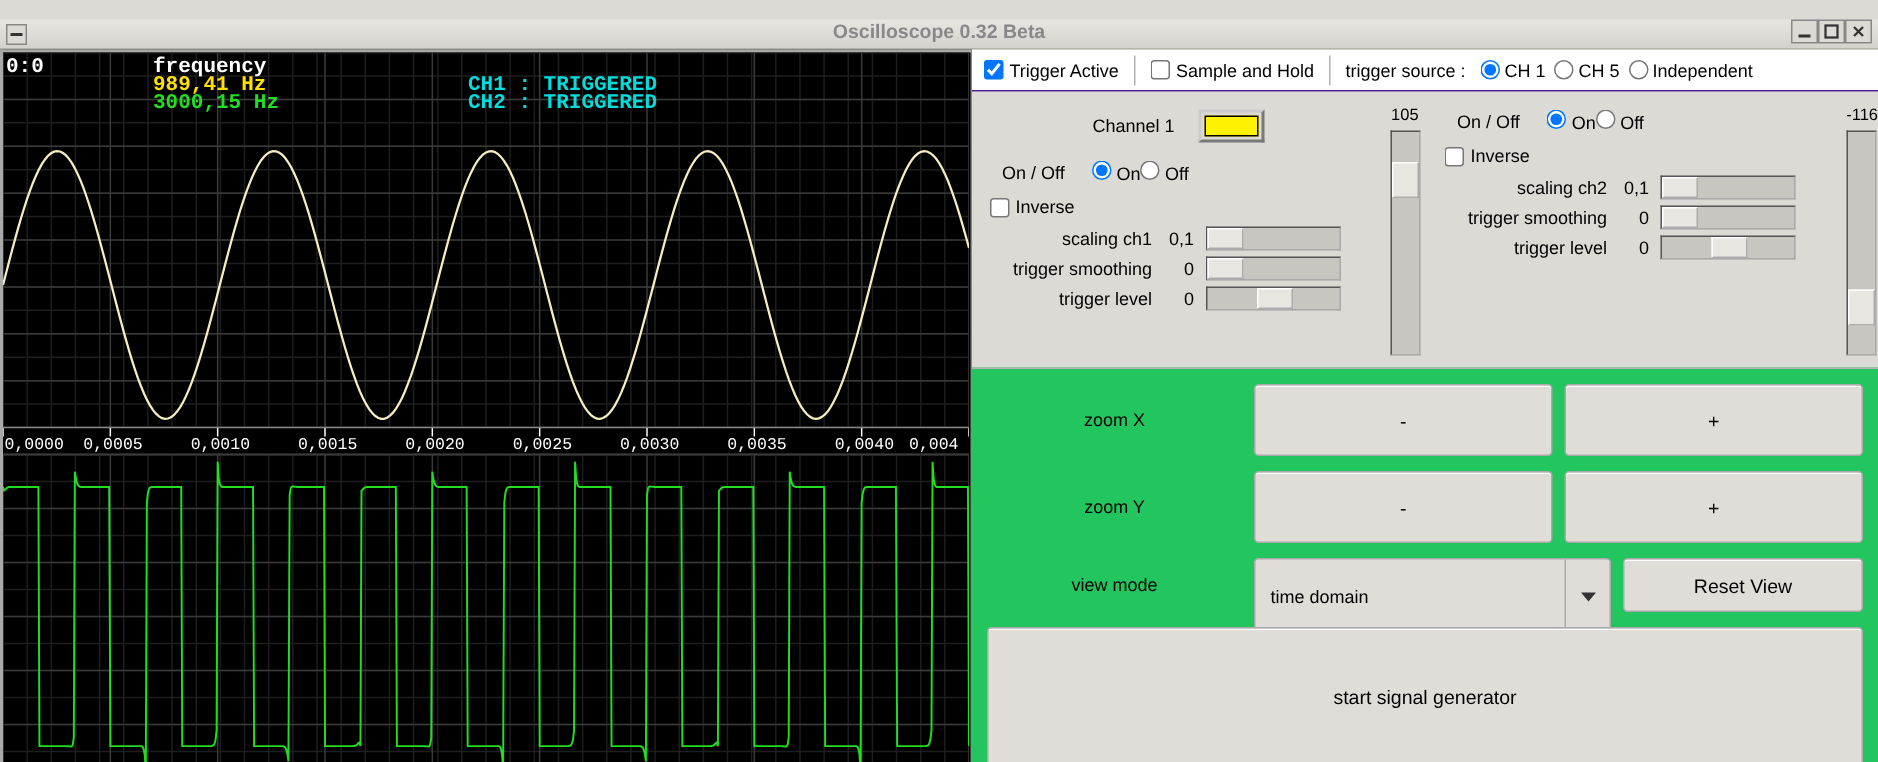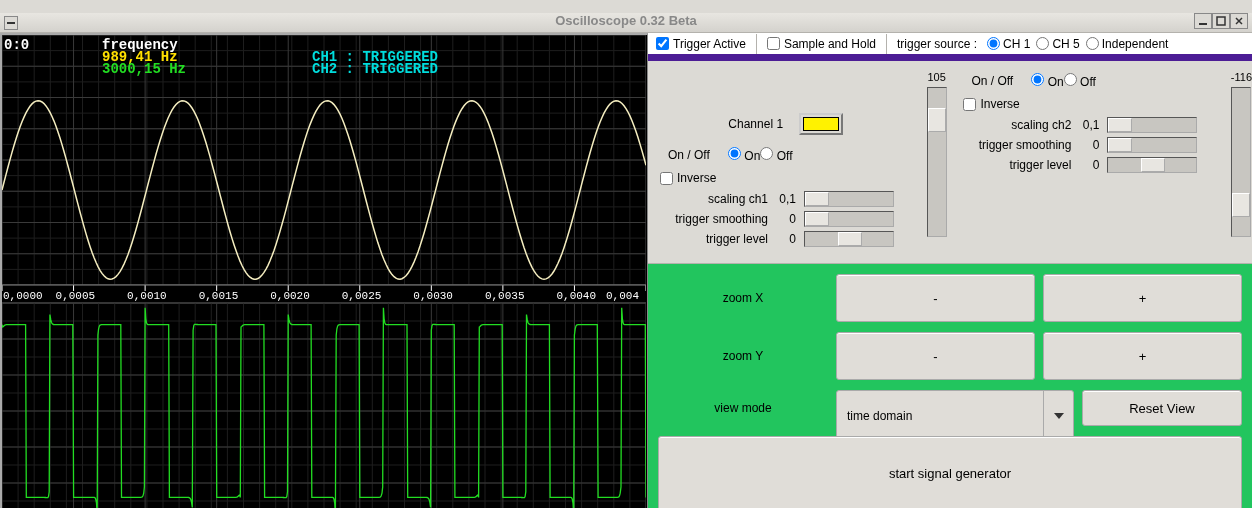--- a/index.html
+++ b/index.html
@@ -78,21 +78,21 @@
   position: absolute;
   font-family: 'Courier New', monospace;
   font-weight: bold;
   font-size: 14px;
   white-space: pre;
 }
 
 .topbar {
   height: 28px;
   background: #fff;
-  border-bottom: 7px solid #4c1d95;
+  border-bottom: 1px solid #4c1d95;
   display: flex;
   align-items: center;
   padding: 0 8px;
   gap: 10px;
 }
 .chk { display: flex; align-items: center; gap: 4px; }
 .chk input { width: 13px; height: 13px; }
 .vdiv { width: 1px; height: 20px; background: #b4b2ad; }
 .radiog { display: flex; align-items: flex-start; gap: 6px; }
 .radiog label { display: flex; align-items: center; gap: 3px; }
@@ -105,21 +105,20 @@
 .channel {
   flex: 1;
   padding: 4px;
 }
 .ch-header {
   display: flex;
   align-items: center;
   justify-content: center;
   gap: 16px;
   margin-bottom: 12px;
-  margin-top: 40px;
 }
 .swatch {
   width: 44px; height: 22px;
   border: 2px outset #ccc;
   padding: 2px;
 }
 .swatch-inner {
   width: 100%; height: 100%;
   border: 1px solid #000;
 }

